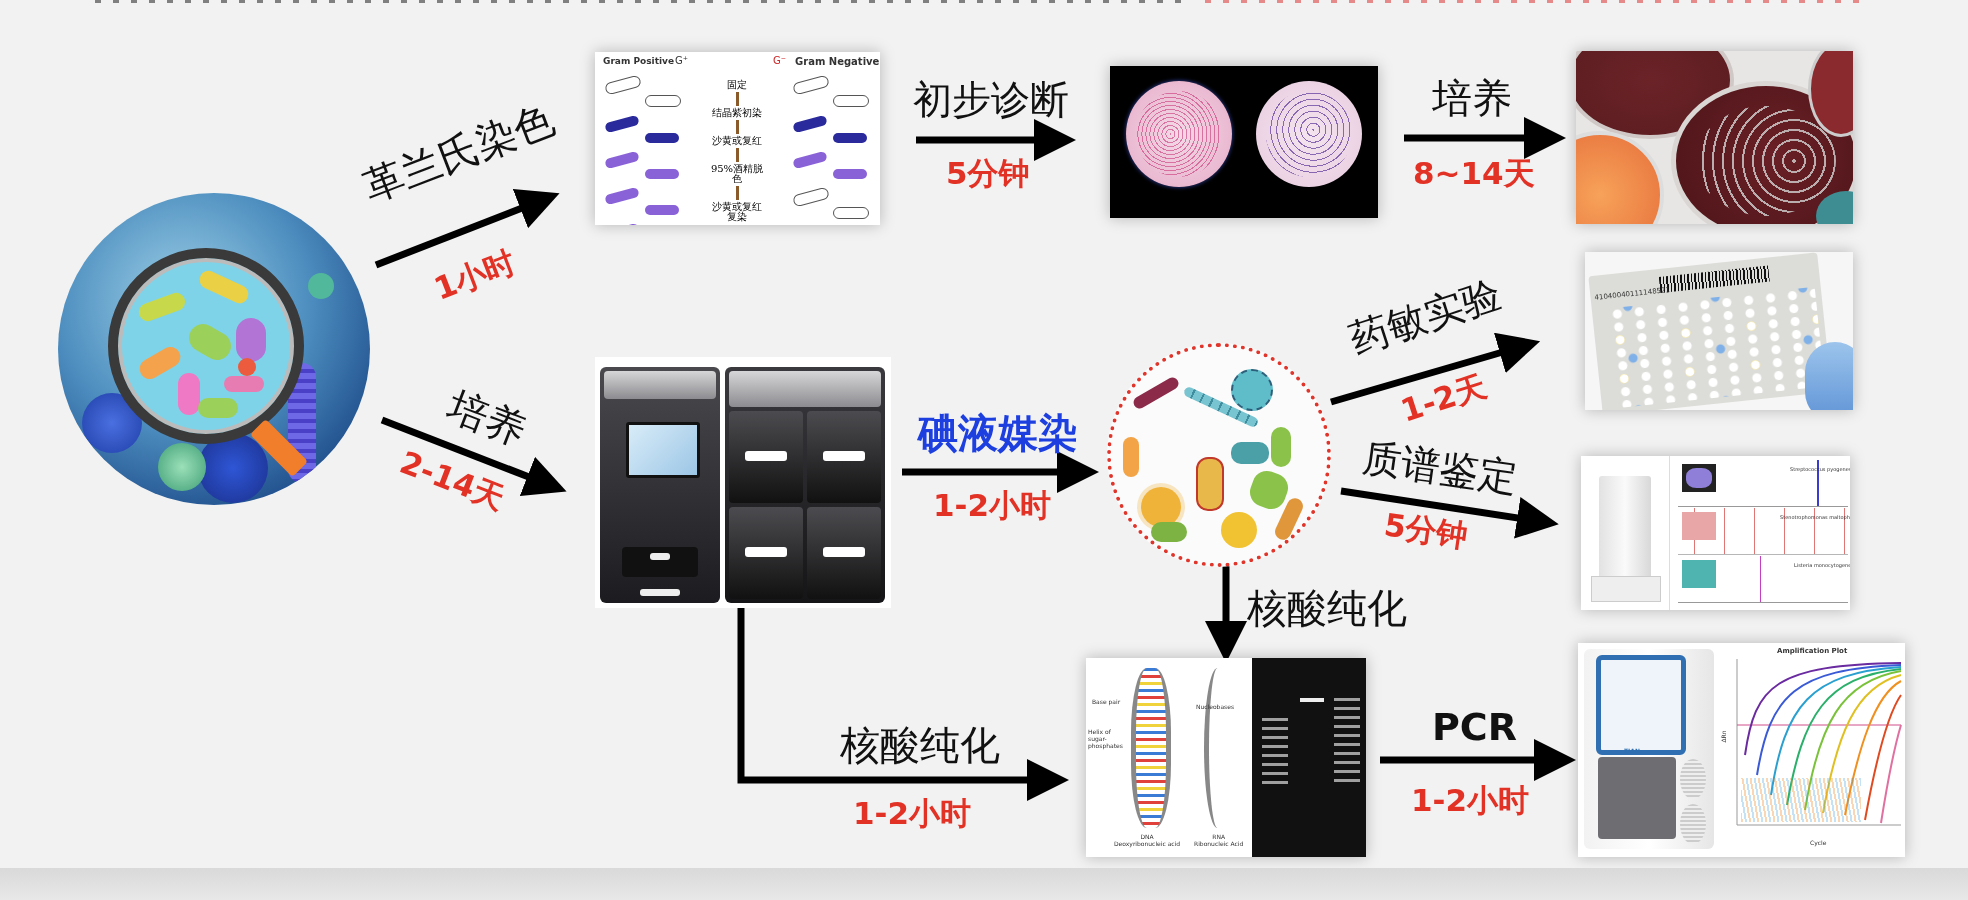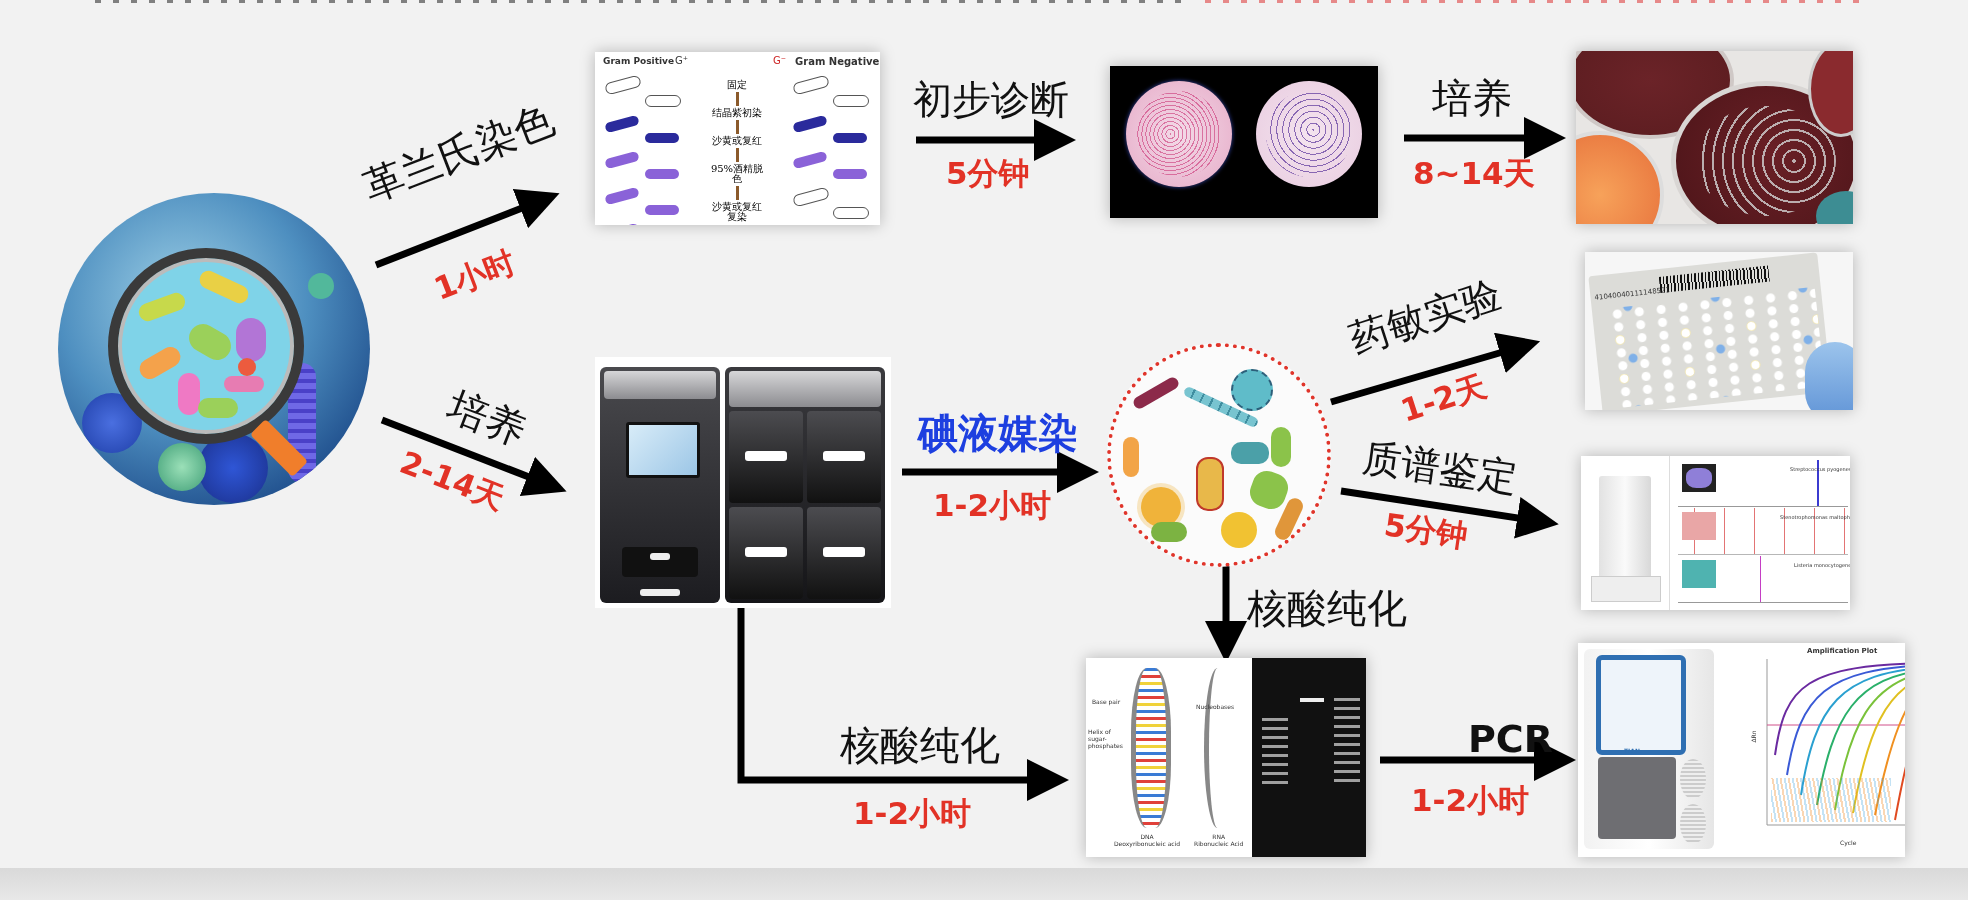--- a/index.html
+++ b/index.html
@@ -233,32 +233,32 @@
 Deoxyribonucleic acid</div>
   <div class="cap" style="left:108px;top:175px;font-size:6px;text-align:center;white-space:pre-line;">RNA
 Ribonucleic Acid</div>
   <div style="position:absolute;left:166px;top:0;width:114px;height:199px;background:#111;">
     <div style="position:absolute;left:10px;top:60px;width:26px;height:70px;background:repeating-linear-gradient(rgba(255,255,255,.6) 0 3px,transparent 3px 9px);"></div>
     <div style="position:absolute;left:48px;top:40px;width:24px;height:4px;background:#eee;"></div>
     <div style="position:absolute;left:82px;top:40px;width:26px;height:90px;background:repeating-linear-gradient(rgba(255,255,255,.6) 0 3px,transparent 3px 9px);"></div>
   </div>
 </div>
 
-<div class="lbl bold-t" style="left:1468px;top:708px;font-size:38px;margin-top:12px;">PCR</div>
+<div class="lbl bold-t" style="left:1432px;top:708px;font-size:38px;">PCR</div>
 <div class="lbl red-t" style="left:1411px;top:785px;">1-2小时</div>
 
 <div class="img" style="left:1578px;top:643px;width:327px;height:214px;background:#fff;">
   <div style="position:absolute;left:6px;top:6px;width:130px;height:200px;background:linear-gradient(90deg,#f2f2f2,#fff,#e6e6e6);border-radius:6px;">
     <div style="position:absolute;left:12px;top:6px;width:80px;height:90px;border:5px solid #2f6fb2;border-radius:6px;background:#eef4fa;"></div>
     <div class="cap" style="left:40px;top:98px;font-size:6px;color:#2f6fb2;font-weight:bold;">TIAN</div>
     <div style="position:absolute;left:14px;top:108px;width:78px;height:82px;background:#6e6e72;border-radius:4px;"></div>
     <div style="position:absolute;left:96px;top:110px;width:26px;height:40px;border-radius:50%;background:repeating-linear-gradient(#ccc 0 2px,#eee 2px 4px);"></div>
     <div style="position:absolute;left:96px;top:155px;width:26px;height:40px;border-radius:50%;background:repeating-linear-gradient(#ccc 0 2px,#eee 2px 4px);"></div>
   </div>
-  <div style="position:absolute;left:137px;top:0;width:190px;height:236px;background:#fff;margin-left:30px;">
+  <div style="position:absolute;left:137px;top:0;width:190px;height:236px;background:#fff;">
     <div class="cap" style="left:62px;top:4px;font-size:7px;font-weight:bold;">Amplification Plot</div>
     <svg width="190" height="190" style="position:absolute;left:0;top:12px;">
       <line x1="22" y1="4" x2="22" y2="170" stroke="#999" stroke-width="1"></line>
       <line x1="22" y1="170" x2="186" y2="170" stroke="#999" stroke-width="1"></line>
       <line x1="22" y1="70" x2="186" y2="70" stroke="#d0508a" stroke-width="1"></line>
       <g fill="none" stroke-width="2">
         <path d="M30,100 C40,30 60,10 186,8" stroke="#6a2aa0"></path>
         <path d="M42,120 C55,40 80,14 186,10" stroke="#3a5ad6"></path>
         <path d="M56,140 C70,50 95,18 186,12" stroke="#2aa0d0"></path>
         <path d="M72,150 C88,60 110,22 186,14" stroke="#2ab06a"></path>

